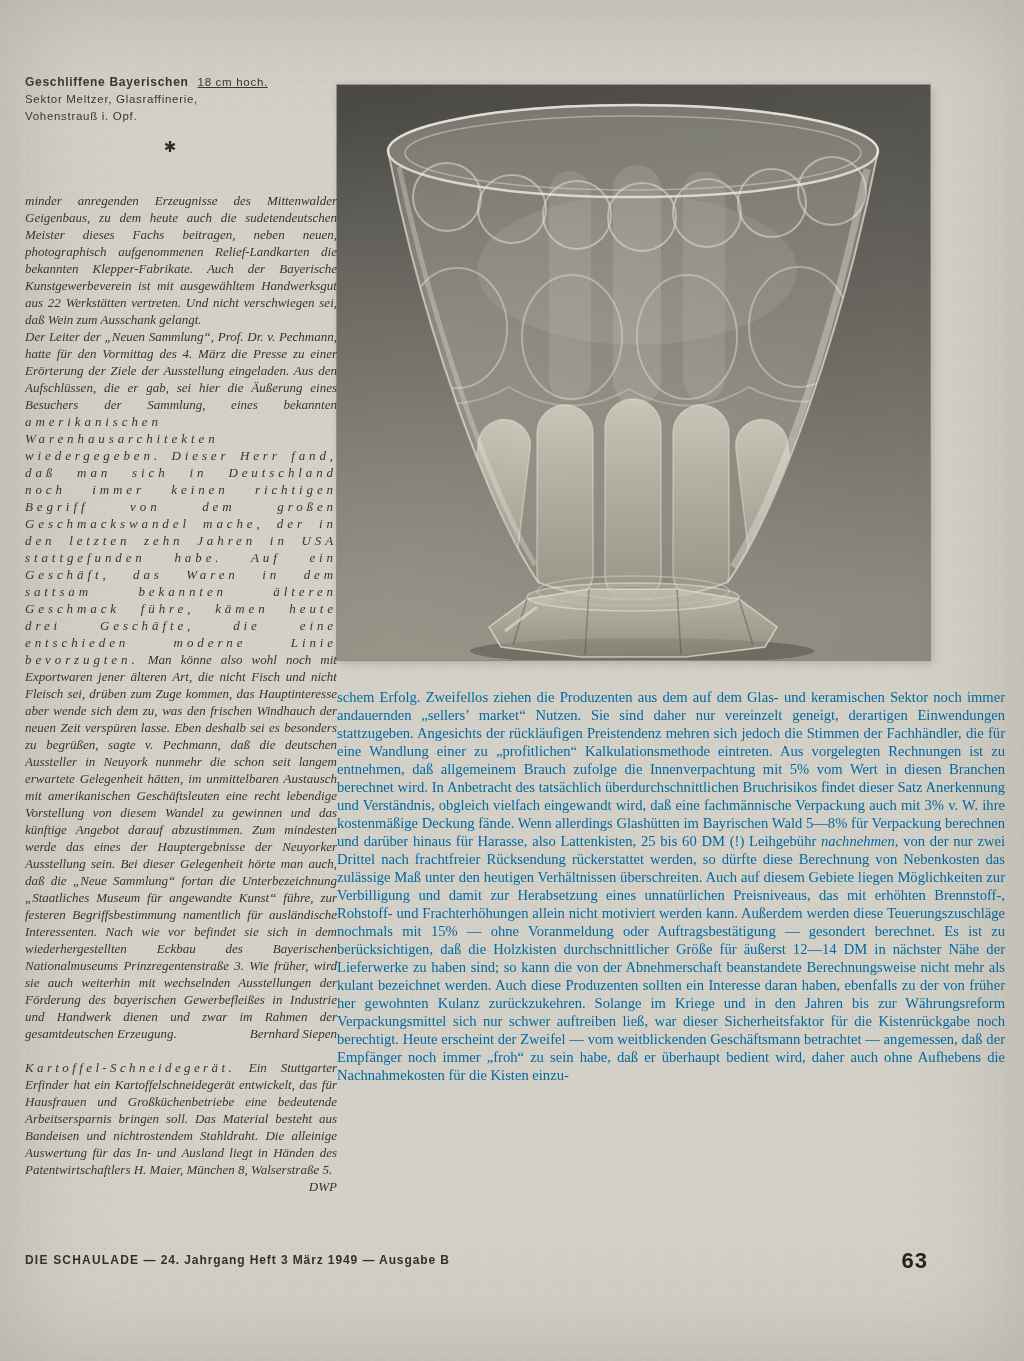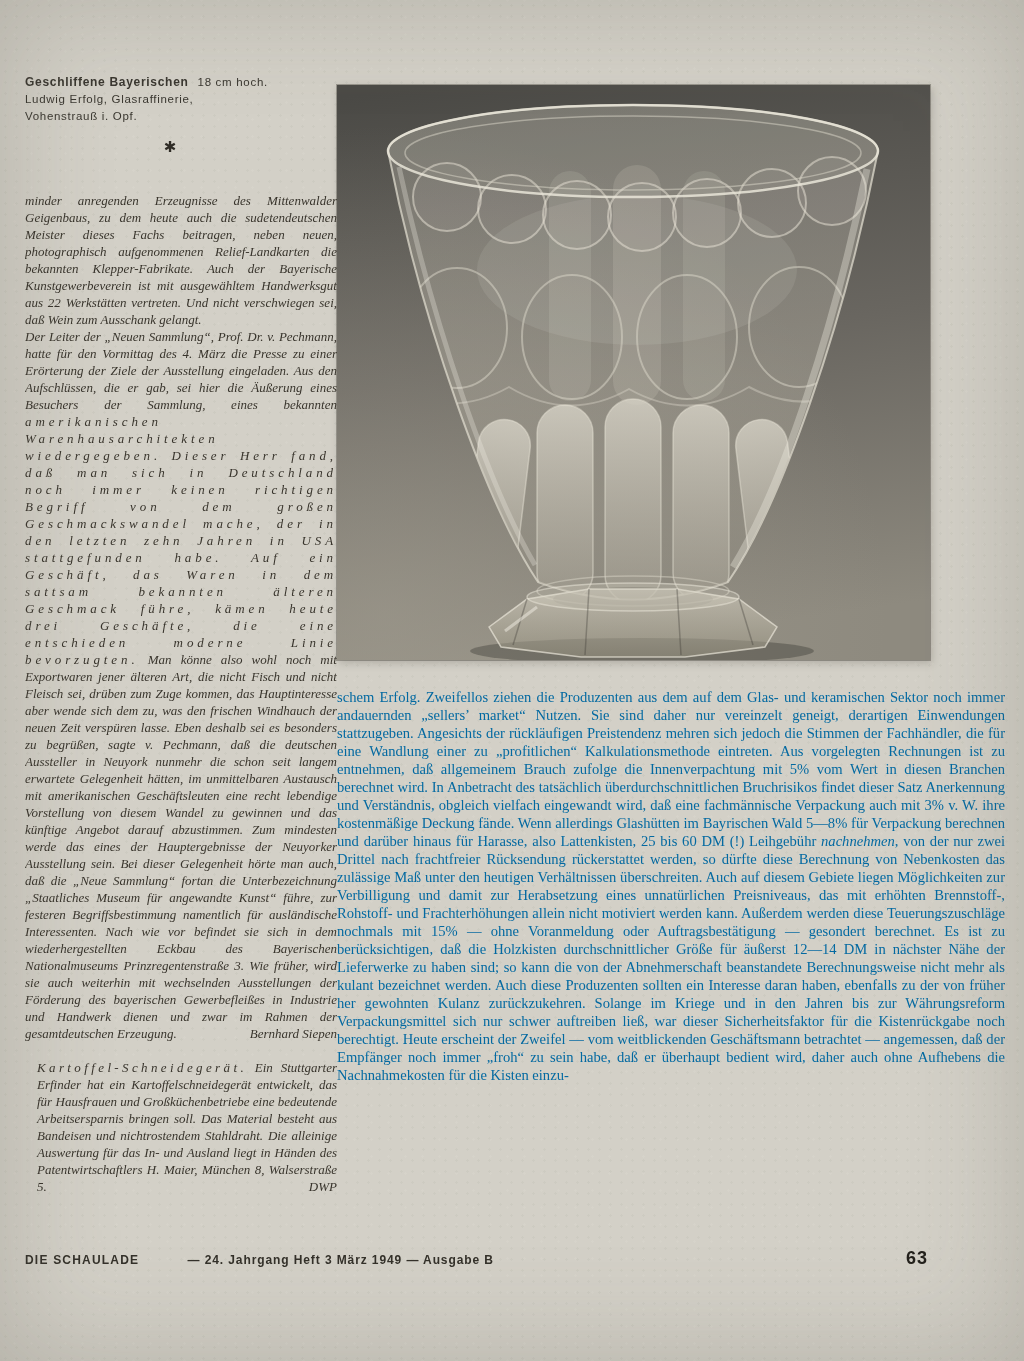--- a/index.html
+++ b/index.html
@@ -21,21 +21,21 @@
   }
 
   
   .caption {
     position: absolute; left: 25px; top: 74px; width: 272px;
     font-family: "Liberation Sans", sans-serif;
     font-size: 11.5px; letter-spacing: 0.7px; line-height: 17px;
     color: #3a3730;
   }
   .caption .t { font-weight: bold; font-size: 12px; }
-  .caption .sz { margin-left: 9px; }
+  .caption .sz { margin-left: 9px; text-decoration: underline; }
   .caption .l3 { text-align: left; padding-right: 2px; }
 
   .star {
     position: absolute; left: 25px; top: 138px; width: 290px;
     text-align: center; font-size: 15px; color: #2f2c26;
   }
 
   
   .photo {
     position: absolute; left: 337px; top: 85px; width: 593px; height: 575px;
@@ -49,56 +49,56 @@
     max-height: 1056px; overflow: hidden;
   }
   .leftcol p {
     margin: 0; text-align: justify;
     font-style: italic;
     font-size: 13px; line-height: 17px;
     color: #38342c;
   }
   .leftcol .spaced { letter-spacing: 0.30em; word-spacing: 0.14em; }
   .leftcol .lead-spaced { letter-spacing: 0.26em; }
-  .leftcol .p-gap { margin-top: 17px; margin-left: 12px; }
+  .leftcol .p-gap { margin-top: 17px; }
   .sig { float: right; font-style: italic; }
 
   
   .rightcol {
     position: absolute; left: 337px; top: 688px; width: 668px;
     max-height: 552px; overflow: hidden;
   }
   .rightcol p {
     margin: 0; text-align: justify;
     font-size: 14.6px; line-height: 18px;
     color: #0369a1;
   }
   .rightcol .it { font-style: italic; }
 
   
   .footer {
     position: absolute; left: 25px; top: 1253px; width: 975px;
     font-family: "Liberation Sans", sans-serif; color: #34312a;
   }
   .fjournal { font-size: 12px; font-weight: bold; letter-spacing: 1.2px; }
-  .fjournal .jrest { font-weight: bold; letter-spacing: 0.9px; margin-left: 44px; }
+  .fjournal .jrest { font-weight: bold; letter-spacing: 0.9px; }
   .fpage {
     position: absolute; right: 72px; top: -5px;
-    font-size: 18px; font-weight: bold; letter-spacing: 1px;
+    font-size: 22px; font-weight: bold; letter-spacing: 1px;
     color: #23211c;
   }
 </style>
 </head>
 <body>
 
 <div class="caption">
   <div>
     <span class="t">Geschliffene Bayerischen</span><span class="sz">18 cm hoch.</span>
   </div>
-  <div>Ludwig Erfolg, Glasraffinerie,</div>
+  <div>Sektor Meltzer, Glasraffinerie,</div>
   <div class="l3">Vohenstrauß i. Opf.</div>
 </div>
 
 <div class="star">✱</div>
 
 <div class="photo">
   <svg width="593" height="575" viewBox="0 0 593 575" role="img" aria-label="Schwarzweiß-Fotografie einer geschliffenen Kristallvase mit Olivenschliff-Bordüre und vertikalen Schälschliffen auf facettiertem Fuß">
     <defs>
       <linearGradient id="bgGrad" x1="0.15" y1="0" x2="0.3" y2="1">
         <stop offset="0" stop-color="#4b4a46"></stop>

